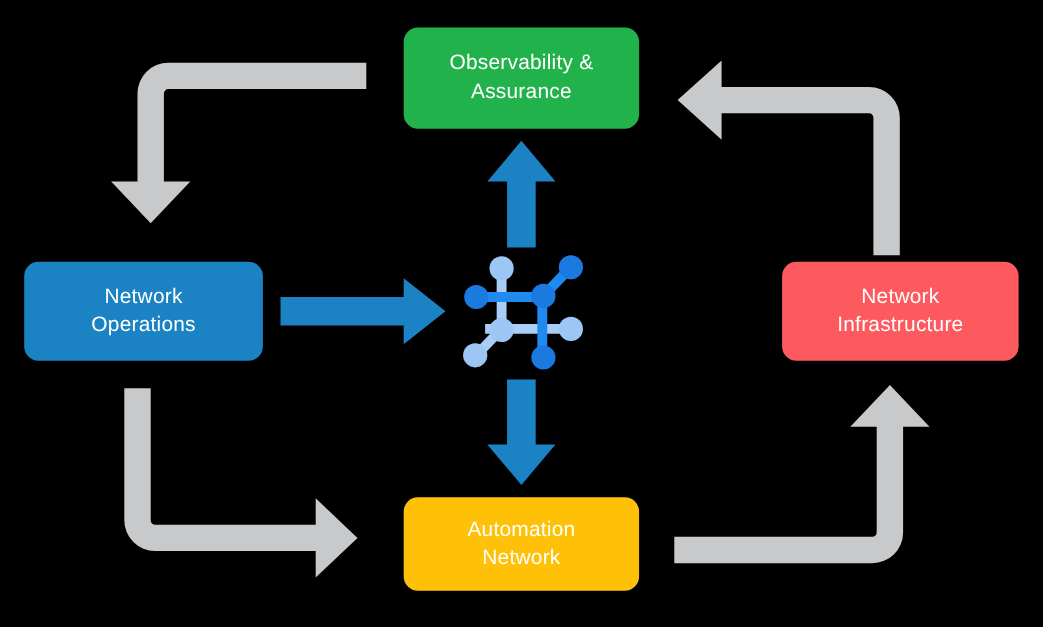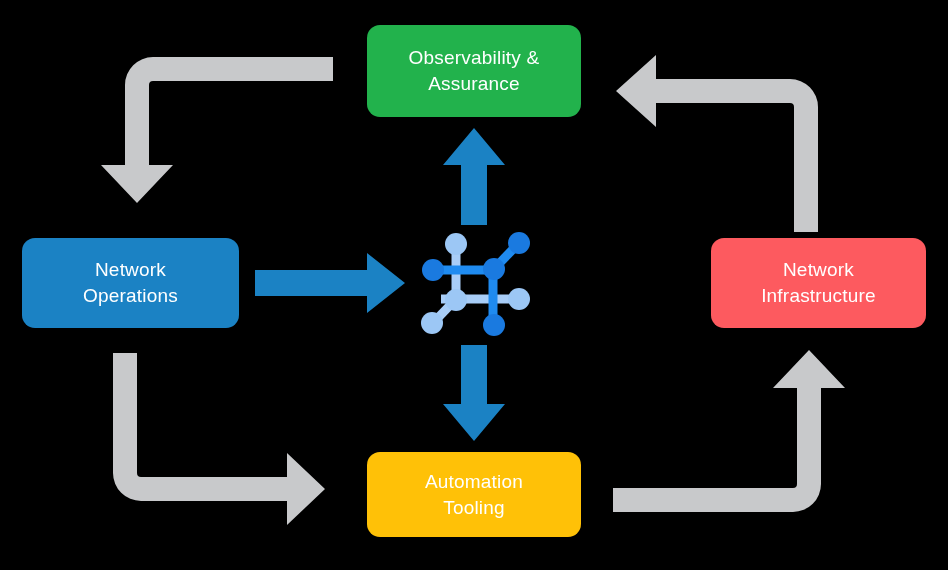--- a/index.html
+++ b/index.html
@@ -137,16 +137,16 @@
 Operations</span>
   </div>
 
   <div class="node-box" id="box-network-infrastructure" style="background: rgb(253, 90, 95);">
     <span class="node-label">Network
 Infrastructure</span>
   </div>
 
   <div class="node-box" id="box-automation-tooling" style="background: rgb(255, 193, 7);">
     <span class="node-label">Automation
-Tooling</span>
+Network</span>
   </div>
 
 </div>
 
 </body></html>

